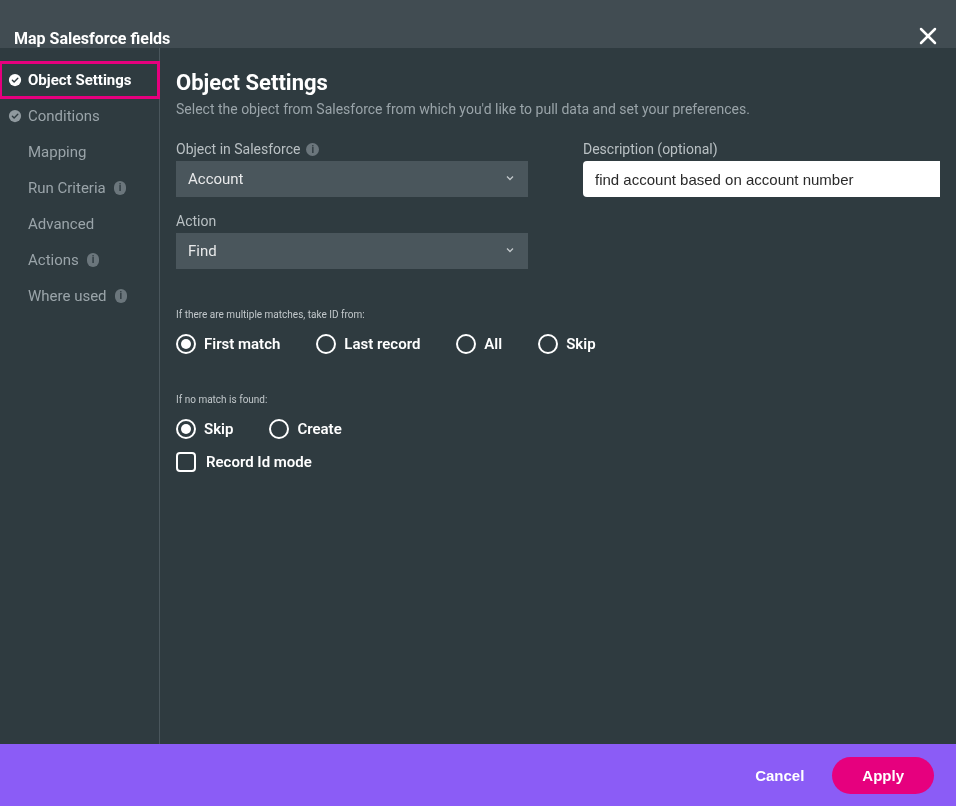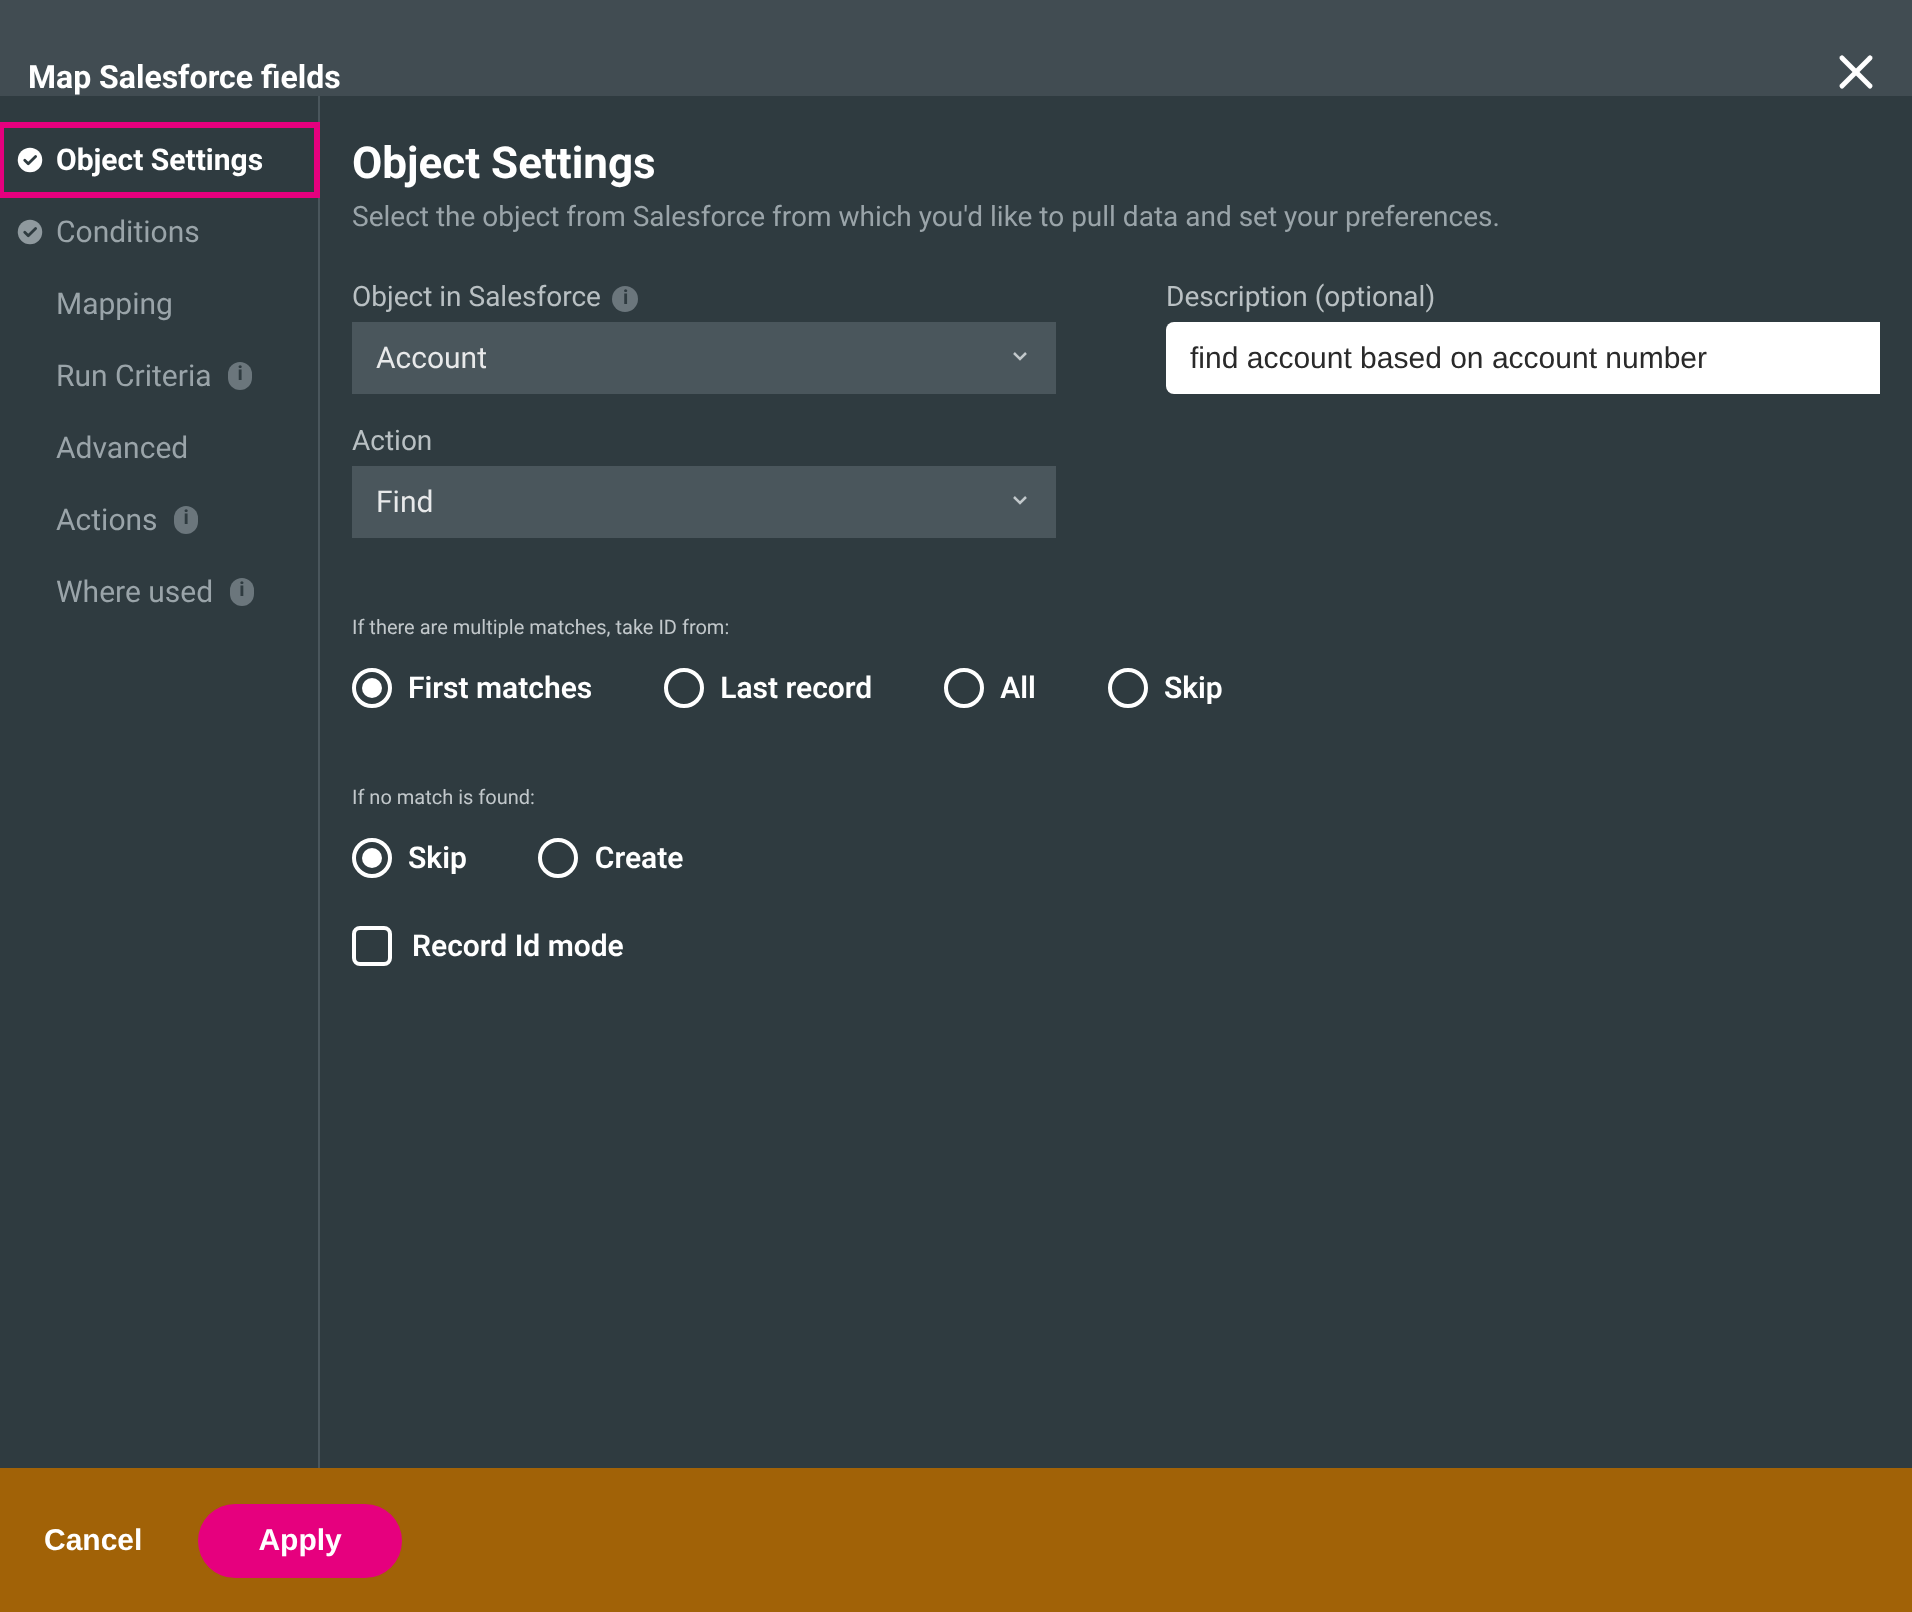--- a/index.html
+++ b/index.html
@@ -178,44 +178,44 @@
     content: "";
     width: 10px;
     height: 10px;
     background: #ffffff;
     border-radius: 50%;
   }
   .checkbox-row {
     display: flex;
     align-items: center;
     gap: 10px;
-    margin-top: 24px;
+    margin-top: 13px;
     cursor: pointer;
   }
   .checkbox-box {
     width: 20px;
     height: 20px;
     border: 2px solid #ffffff;
     border-radius: 4px;
   }
   .checkbox-label {
     font-size: 15px;
     font-weight: 600;
     color: #ffffff;
   }
   .footer {
     position: absolute;
     bottom: 0;
     left: 0;
     right: 0;
-    height: 72px;
-    background: #a16207;
-    display: flex;
-    align-items: center;
-    justify-content: flex-start;
+    height: 62px;
+    background: #8b5cf6;
+    display: flex;
+    align-items: center;
+    justify-content: flex-end;
     gap: 28px;
     padding: 0 22px;
   }
   .btn-cancel {
     background: transparent;
     border: none;
     color: #ffffff;
     font-size: 15px;
     font-weight: 600;
     cursor: pointer;
@@ -324,21 +324,21 @@
               </svg>
           </span>
         </div>
       </div>
     </div>
 
     <div class="section-text">If there are multiple matches, take ID from:</div>
     <div class="radio-row" id="multi-match-row">
         <div class="radio">
           <div class="radio-circle checked"></div>
-          <span>First matches</span>
+          <span>First match</span>
         </div>
         <div class="radio">
           <div class="radio-circle"></div>
           <span>Last record</span>
         </div>
         <div class="radio">
           <div class="radio-circle"></div>
           <span>All</span>
         </div>
         <div class="radio">

